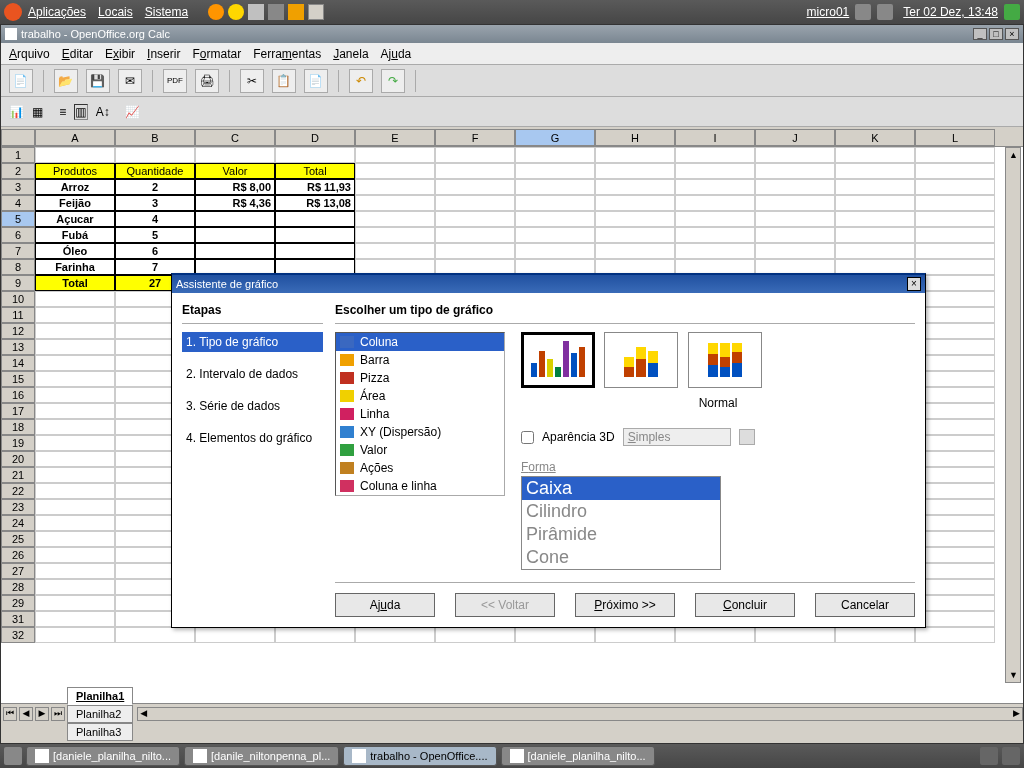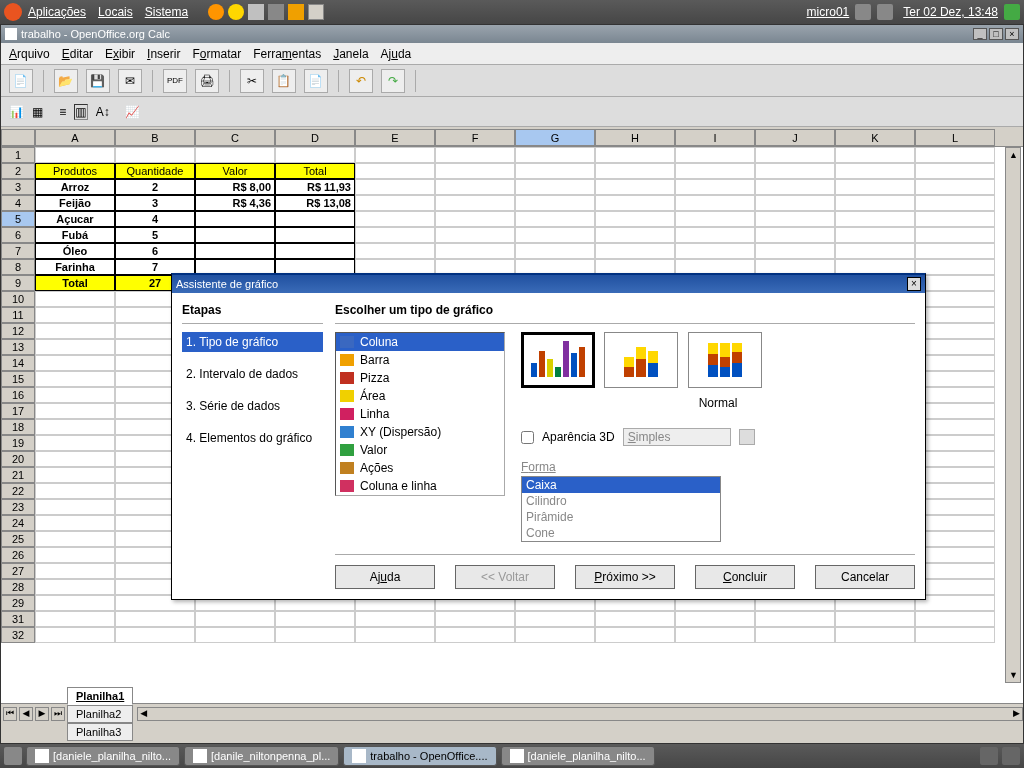--- a/index.html
+++ b/index.html
@@ -85,21 +85,21 @@
 .preview-box { display: inline-block; width: 74px; height: 56px; border: 1px solid #888; background: #fff; margin-right: 6px; vertical-align: top; padding:6px; position:relative;}
 .preview-box.sel { border: 3px solid #000; padding:4px; }
 .preview-label { text-align:center; font-size:12px; margin-top:8px; }
 .mini-bars { display:flex; align-items:flex-end; gap:2px; height:38px; justify-content:center;}
 .mini-bars span { width:6px; display:inline-block; }
 .check-row { margin-left:186px; margin-top:18px; display:flex; align-items:center; gap:8px; font-size:12px;}
 .combo { border:1px solid #aaa; padding:1px 4px; background:#eee; color:#888; width:108px; display:inline-block; position:relative;}
 .spinner { width:16px; height:16px; border:1px solid #aaa; background:#ddd; display:inline-block;}
 .forma-group { margin-left:186px; margin-top:14px;}
 .forma-group .lbl { font-size:12px; text-decoration:underline; color:#888; margin-bottom:2px; display:block;}
-.forma-list { border:1px solid #888; background:#fff; width:200px; font-size:12px;}
+.forma-list { border:1px solid #888; background:#fff; width:200px; font-size:18px;}
 .forma-list div { padding:1px 4px; color:#888;}
 .forma-list div.sel { background:#2a60c8; color:#fff;}
 .dlg-buttons { clear:both; border-top:1px solid #aaa; margin-top:12px; padding-top:10px; display:flex; gap:20px; justify-content:space-between;}
 .dlg-buttons .right-btns { display:flex; gap:20px;justify-content:flex-end;}
 .dlg-btn { width:100px; height:24px; border:1px solid #666; background:#e8e8e8; font-size:12px; cursor:pointer;}
 .dlg-btn:disabled { color:#999;}
 .dlg-btn u { text-decoration: underline; }
 
 
 .vscroll { position:absolute; top:122px; right:2px; bottom:60px; width:16px; background:#d4d0c8; border:1px solid #888;}

